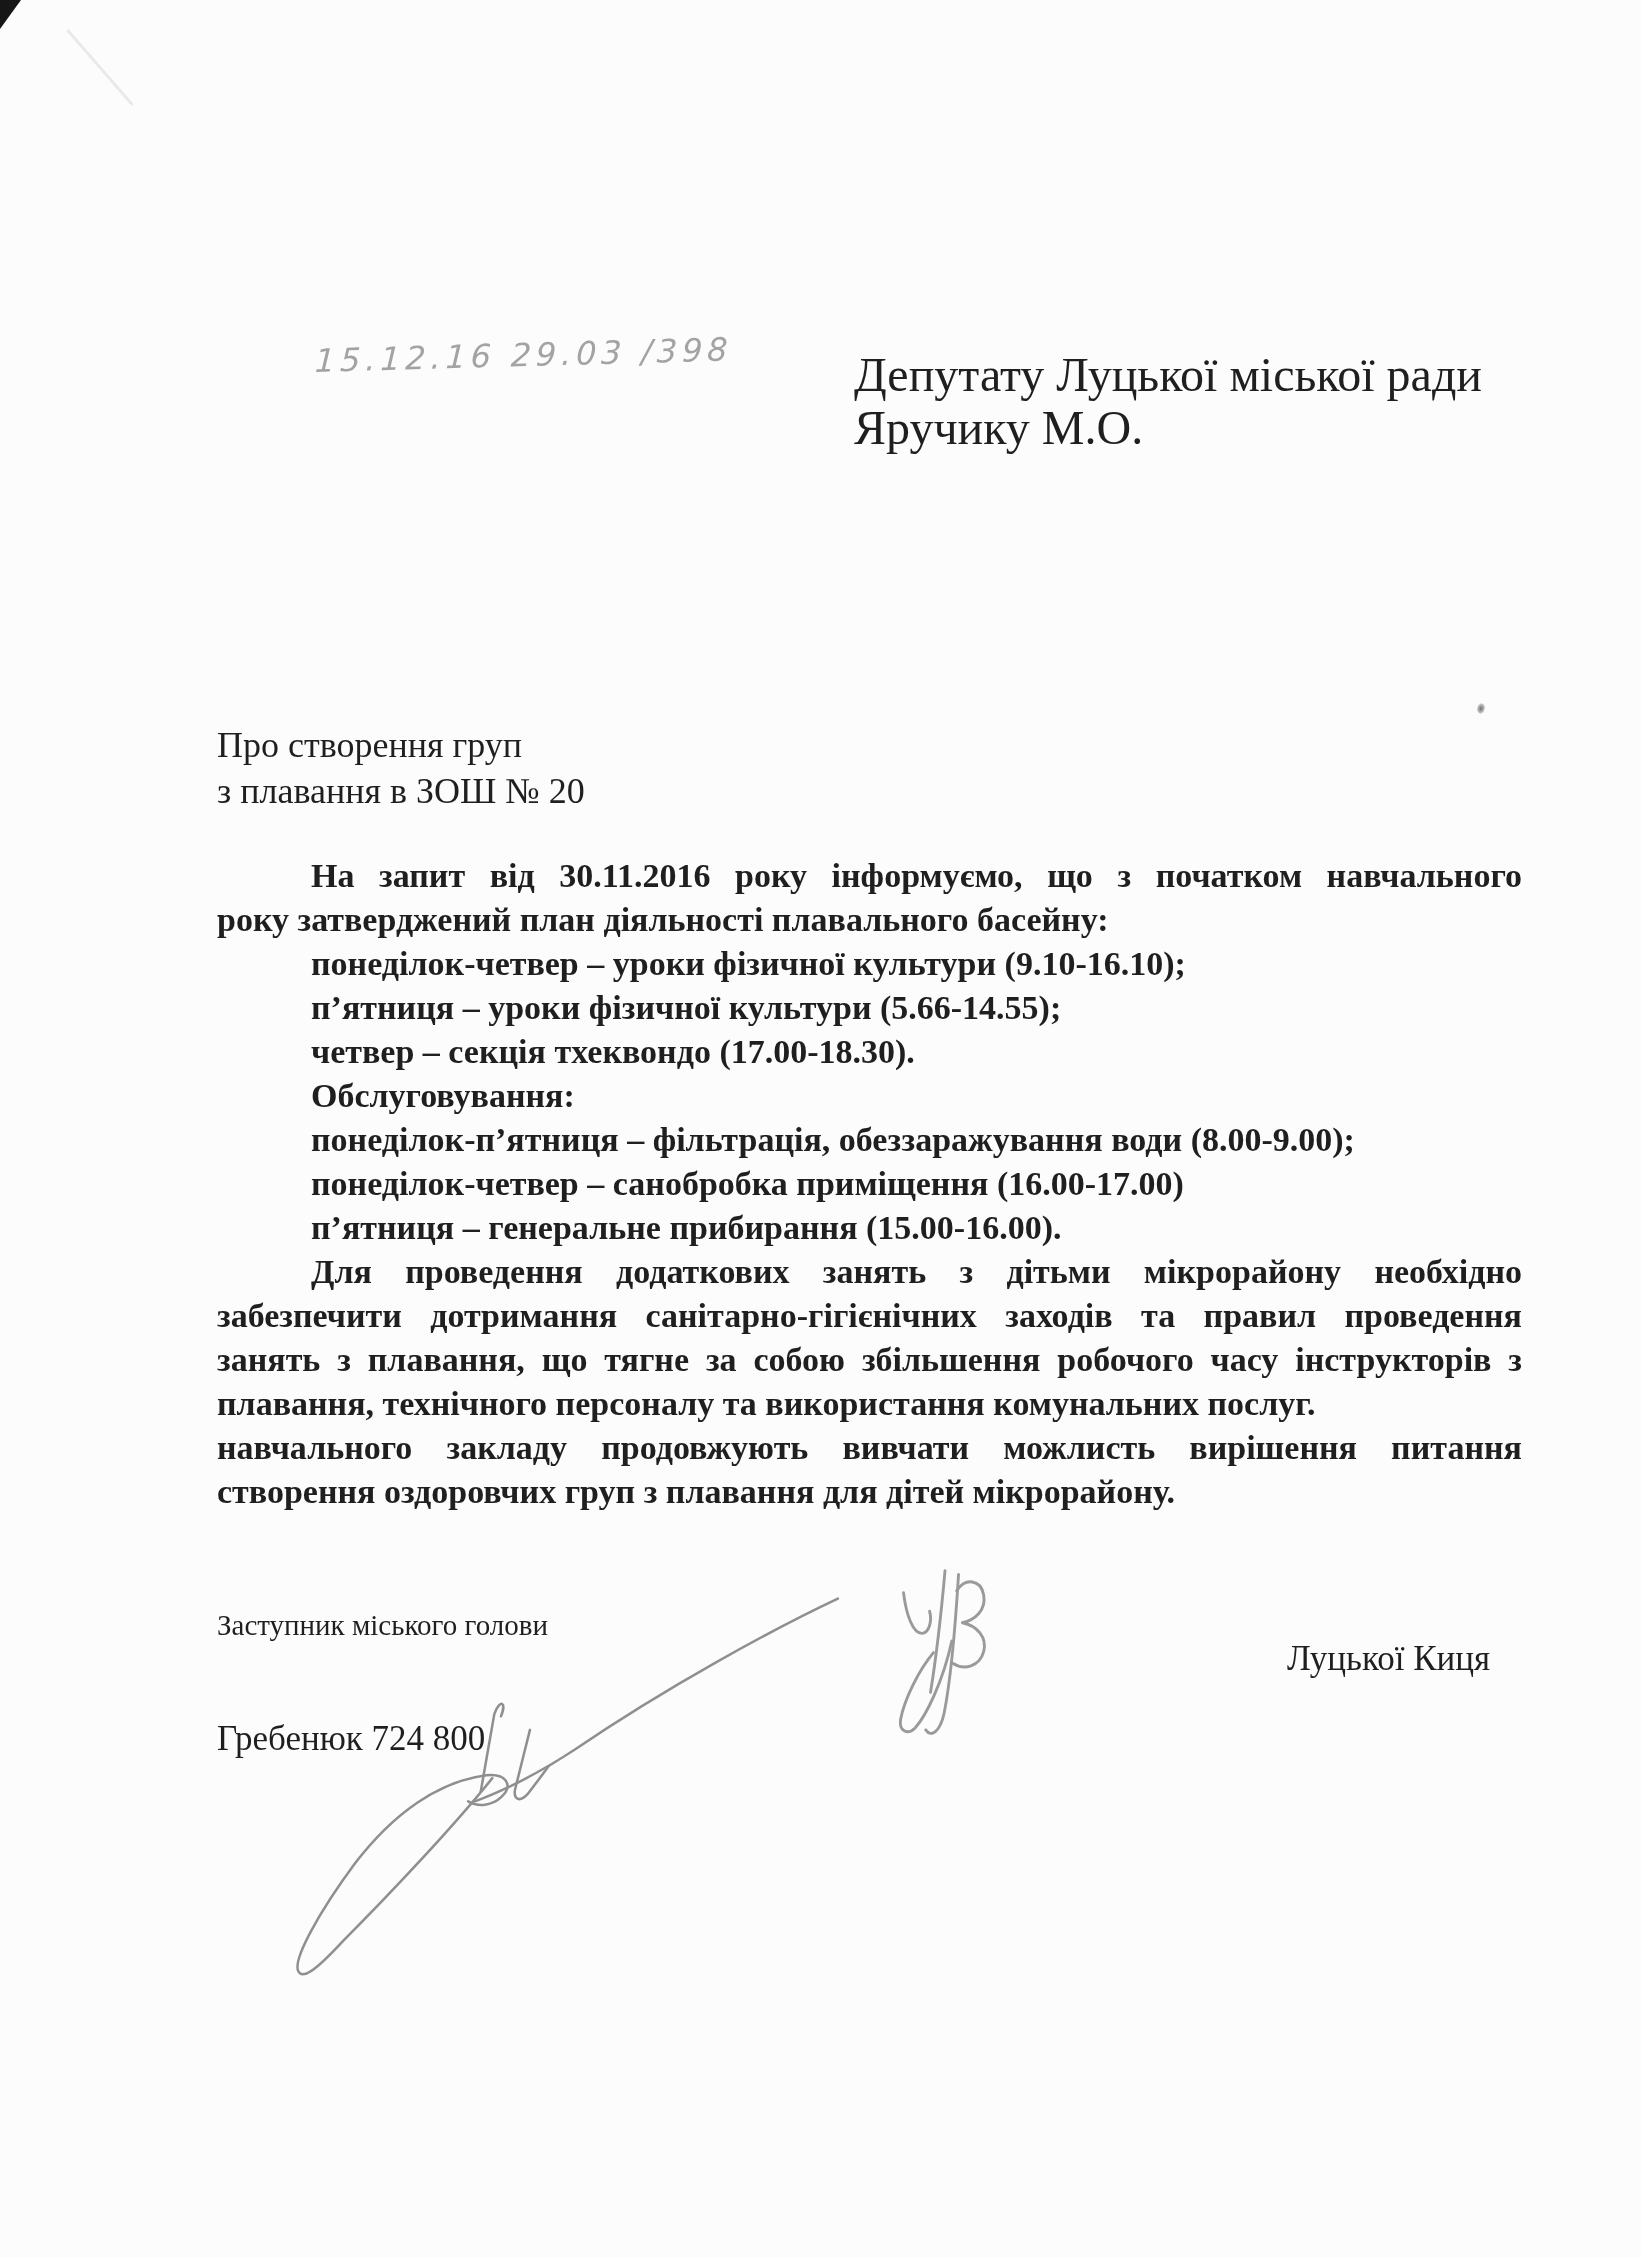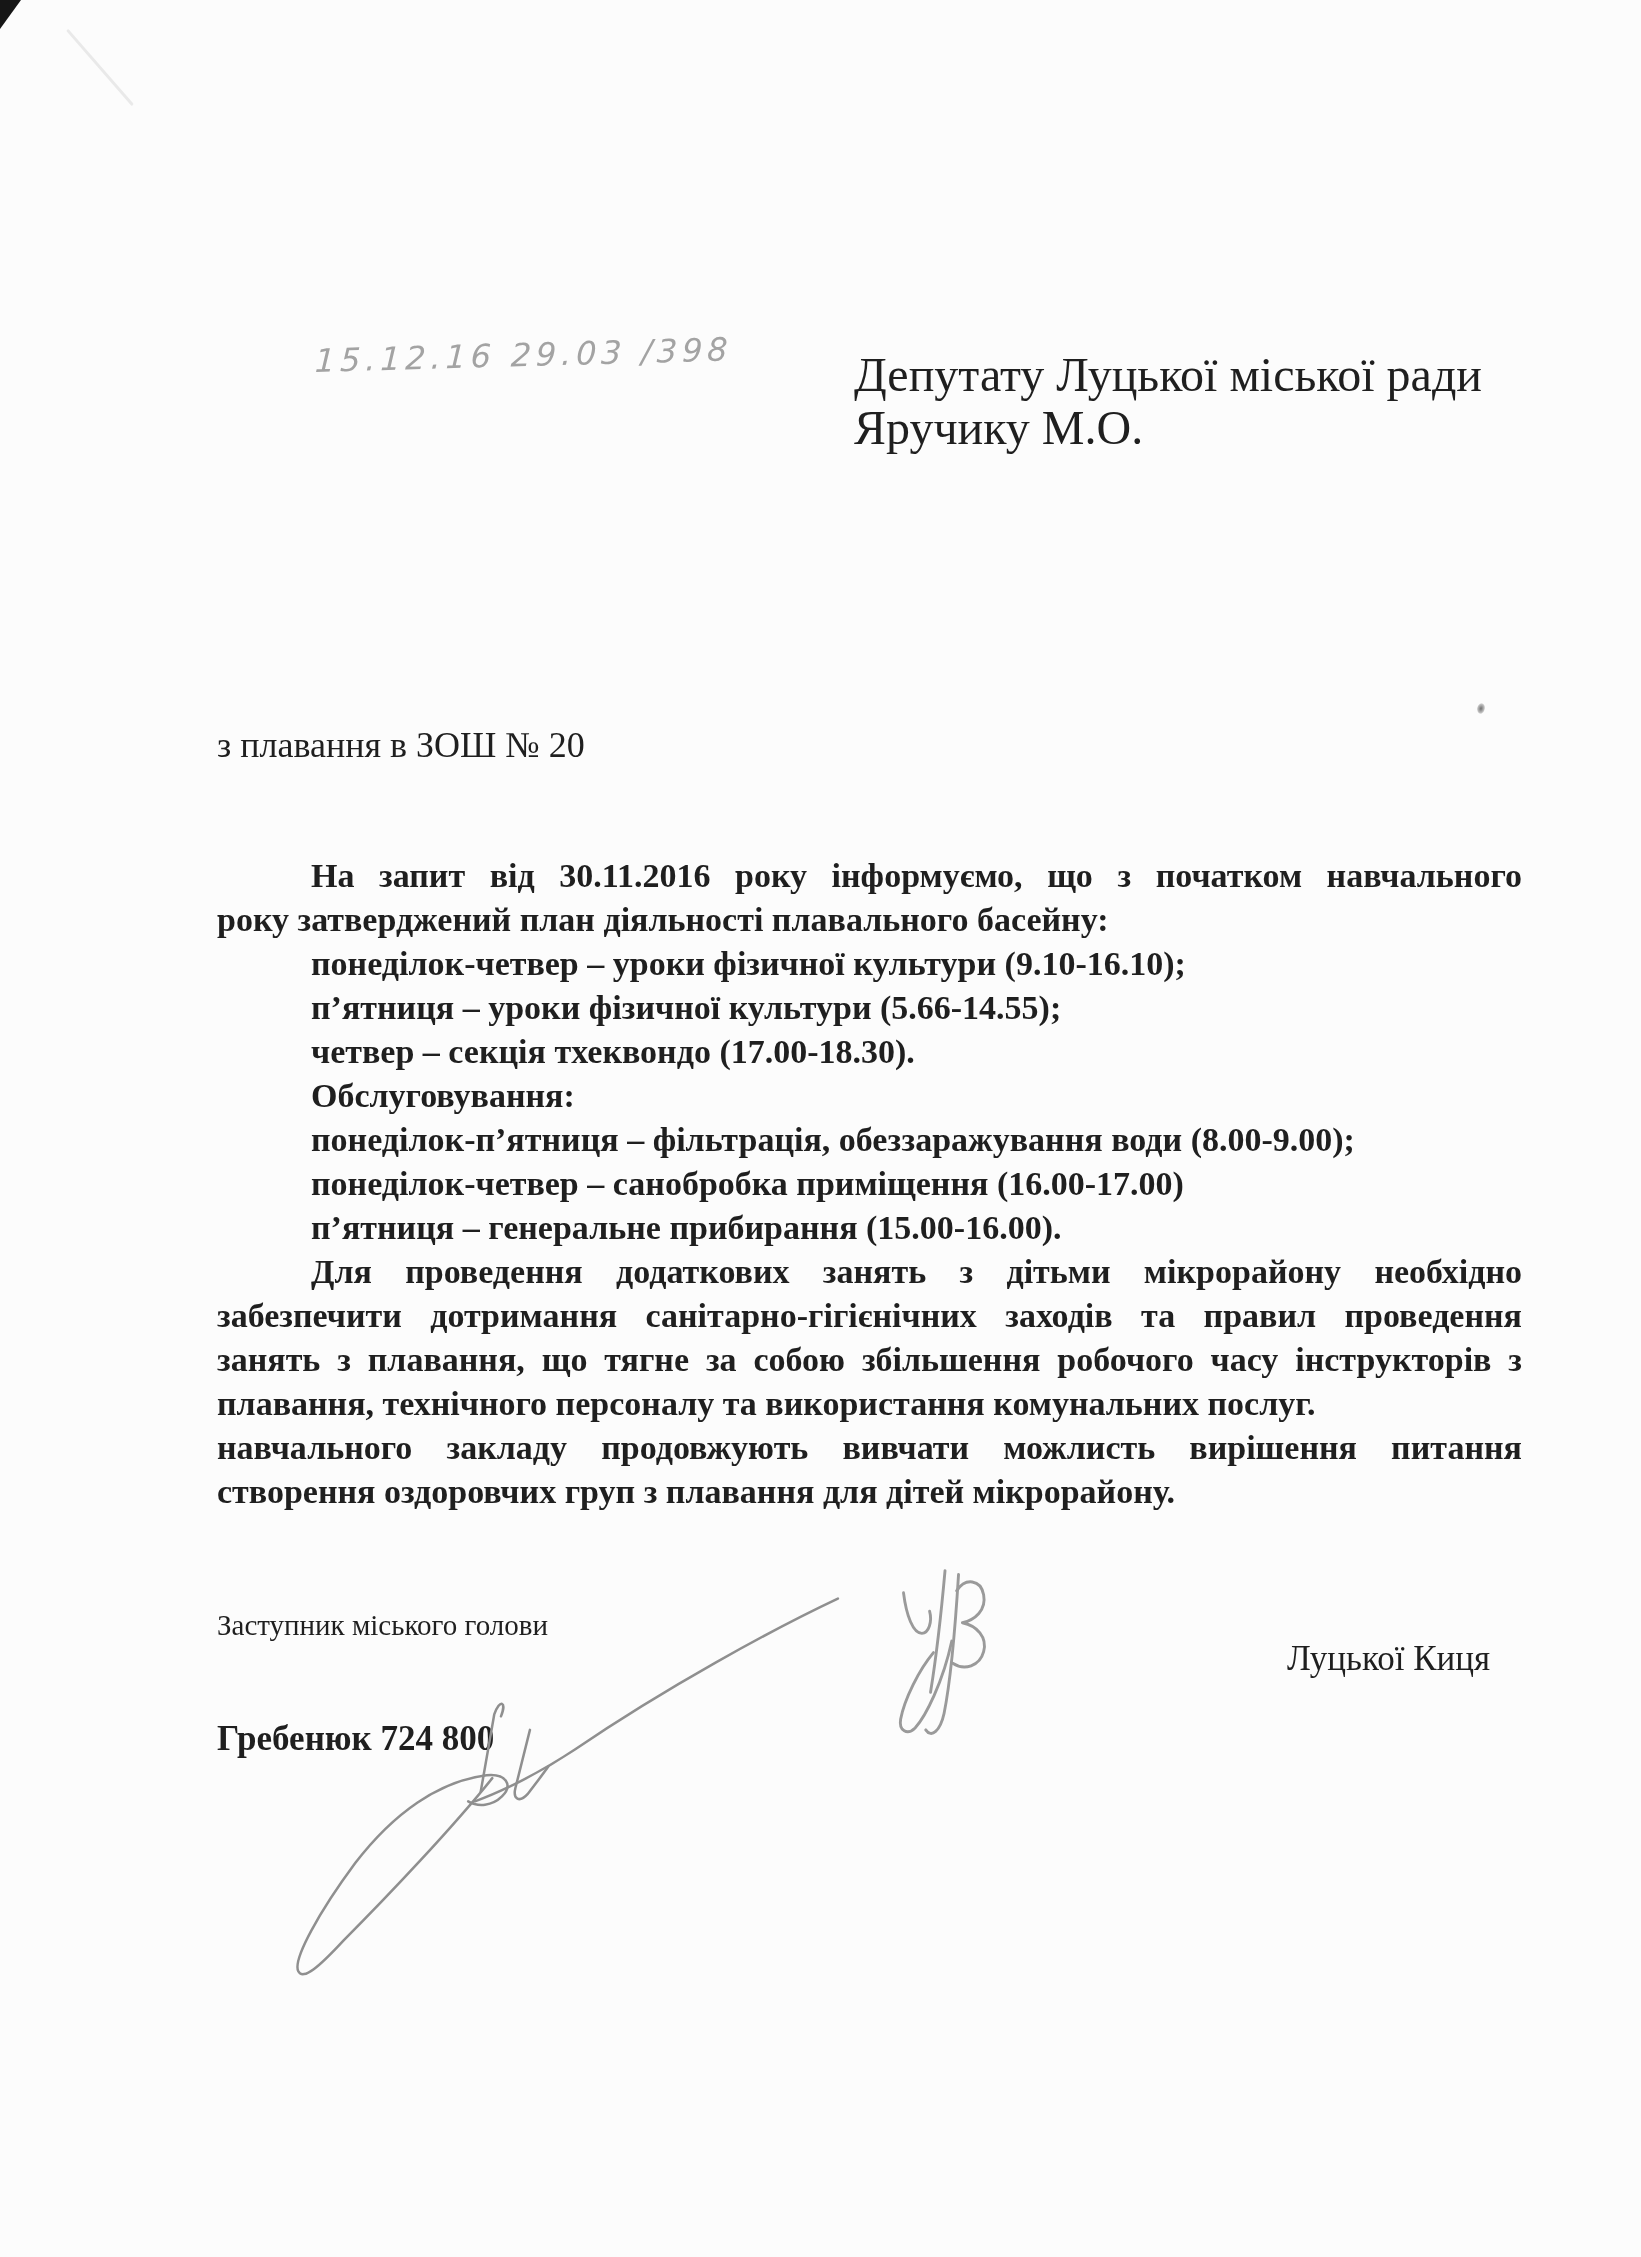--- a/index.html
+++ b/index.html
@@ -75,21 +75,21 @@
   .sig-title {
     position: absolute; left: 217px; top: 1609px;
     font-size: 29px; white-space: nowrap;
   }
   .sig-name {
     position: absolute; left: 1287px; top: 1639px;
     font-size: 35px; white-space: nowrap;
   }
   .executor {
     position: absolute; left: 217px; top: 1719px;
-    font-size: 35px; white-space: nowrap; font-weight: bold;
+    font-size: 35px; white-space: nowrap;
   }
   .signatures-overlay {
     position: absolute; left: 0; top: 0;
     width: 1641px; height: 2257px;
     pointer-events: none;
   }
   .signatures-overlay path {
     fill: none;
     stroke: #9a9a9a;
     stroke-width: 3;
@@ -108,20 +108,21 @@
   <div class="ink-speck"></div>
 
   <div class="reg-number">15.12.16 29.03 /398</div>
 
   <div class="recipient">
     <div>Депутату Луцької міської ради</div>
     <div>Яручику М.О.</div>
   </div>
 
   <div class="subject">
+    <div>Про створення груп</div>
     <div>з плавання в ЗОШ № 20</div>
   </div>
 
   <div class="body-text">
     <div class="line indent justify">На запит від 30.11.2016 року інформуємо, що з початком навчального</div>
     <div class="line">року затверджений план діяльності плавального басейну:</div>
     <div class="line indent">понеділок-четвер – уроки фізичної культури (9.10-16.10);</div>
     <div class="line indent">п’ятниця – уроки фізичної культури (5.66-14.55);</div>
     <div class="line indent">четвер – секція тхеквондо (17.00-18.30).</div>
     <div class="line indent">Обслуговування:</div>

